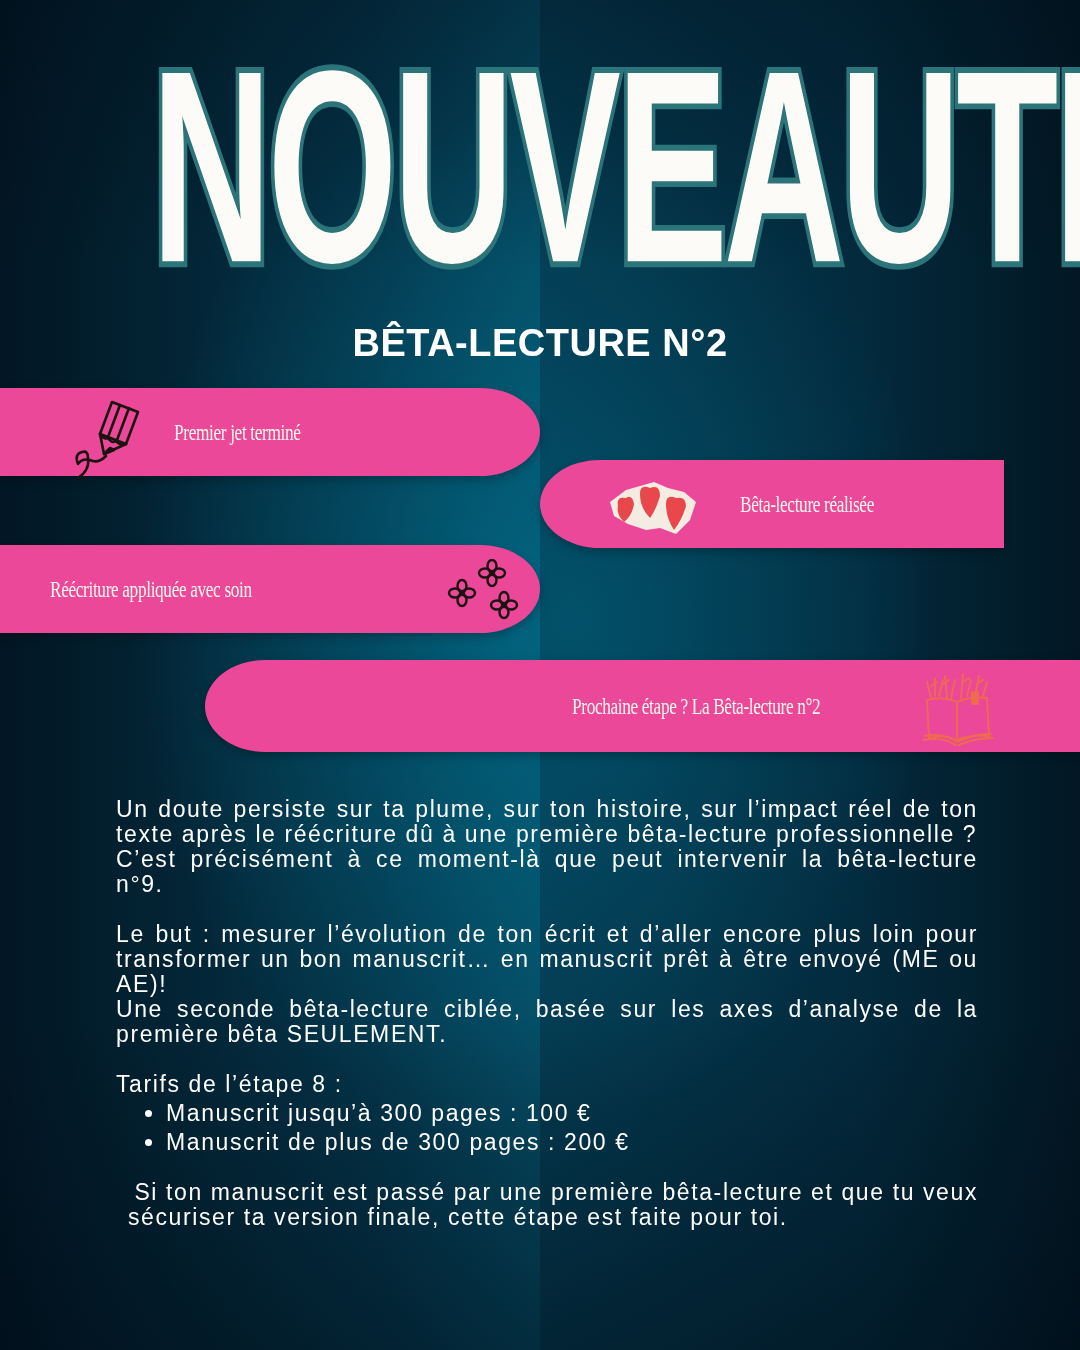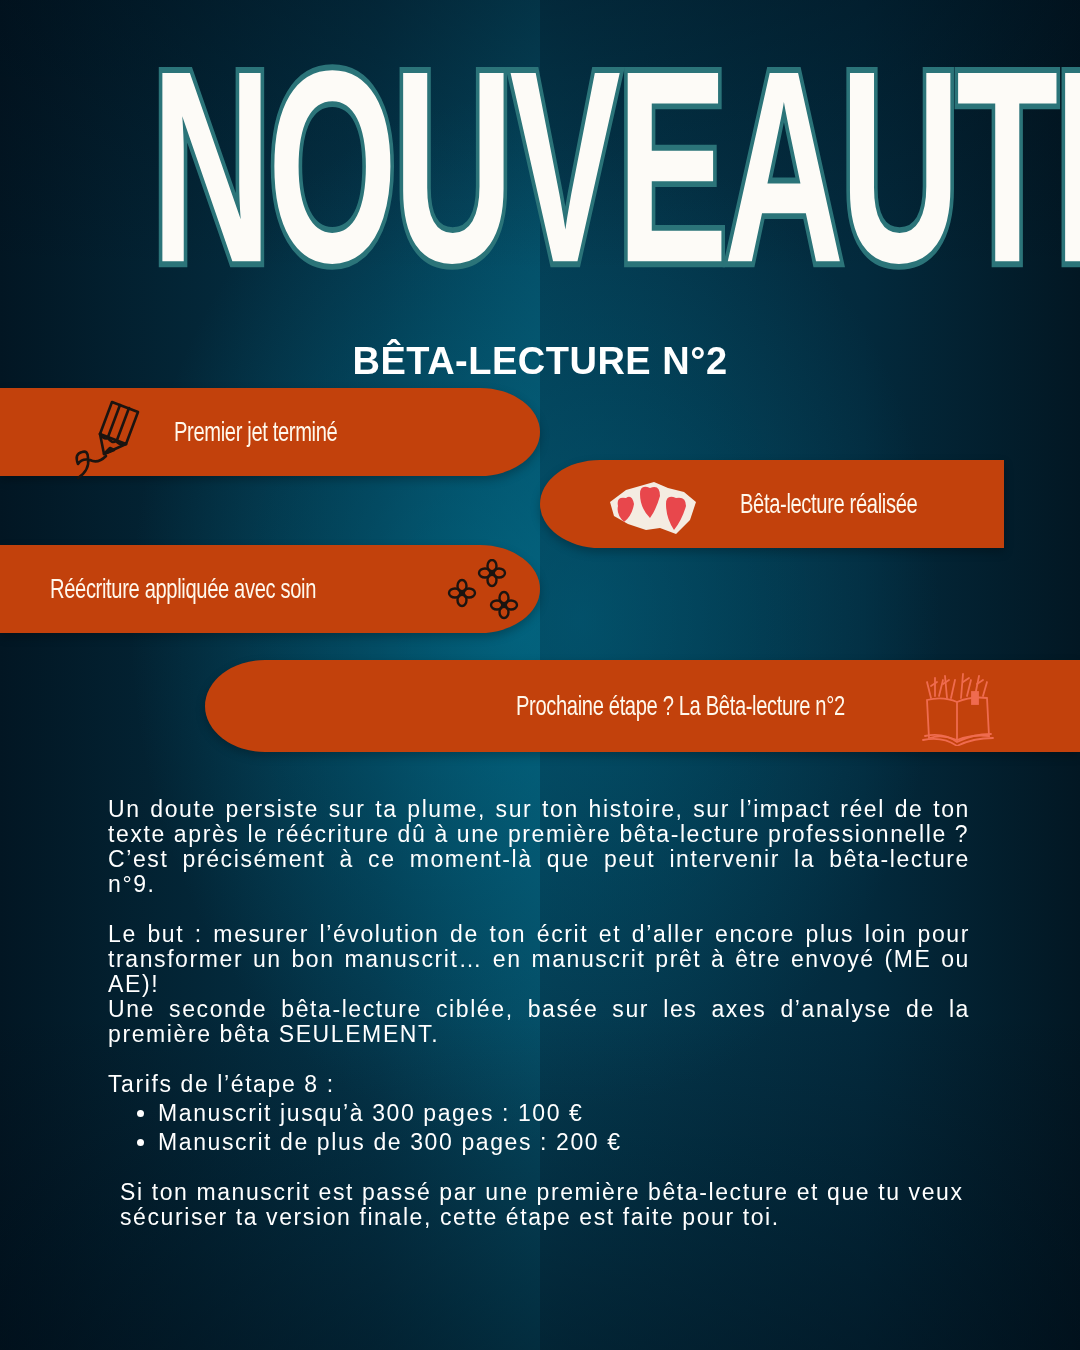--- a/index.html
+++ b/index.html
@@ -30,48 +30,48 @@
     font-family: "Liberation Sans", sans-serif; font-weight: bold;
     font-size: 232px; line-height: 1; letter-spacing: -6px;
     color: #fdfbf7;
     transform: scaleX(0.72) scaleY(1.18);
     transform-origin: center top;
     -webkit-text-stroke: 10px #2b7479;
     paint-order: stroke fill;
     text-shadow: 0 0 0 #2b7479;
   }
   .subtitle {
-    position: absolute; left: 0; top: 340px; width: 1080px; text-align: center;
+    position: absolute; left: 0; top: 322px; width: 1080px; text-align: center;
     font-family: "Liberation Sans", sans-serif; font-weight: bold;
     font-size: 38px; color: #ffffff; letter-spacing: 0.5px;
   }
 
   .pill {
-    position: absolute; height: 88px; background: #c2410c;
+    position: absolute; height: 88px; background: #ec4899;
     display: flex; align-items: center;
     color: #fff8ec;
-    font-family: Liberation Sans, sans-serif;
-    font-size: 28px; letter-spacing: -0.5px;
+    font-family: Liberation Serif, serif;
+    font-size: 24px; letter-spacing: -0.5px;
     box-shadow: 0 4px 10px rgba(0,0,0,0.25);
   }
   .pill .txt { transform: scaleX(0.72); transform-origin: left center; white-space: nowrap; }
   .pill-1 { left: 0; top: 388px; width: 540px; border-radius: 0 60px 60px 0 / 0 44px 44px 0; }
   .pill-2 { left: 540px; top: 460px; width: 464px; border-radius: 60px 0 0 60px / 44px 0 0 44px; }
   .pill-3 { left: 0; top: 545px; width: 540px; border-radius: 0 60px 60px 0 / 0 44px 44px 0; }
   .pill-4 { left: 205px; top: 660px; width: 875px; height: 92px; border-radius: 60px 0 0 60px / 46px 0 0 46px; justify-content: center; }
 
   .ico { position: absolute; }
 
   .body-text {
-    position: absolute; left: 108px; top: 797px; width: 862px;
+    position: absolute; left: 116px; top: 797px; width: 862px;
     color: #ffffff; font-family: "Liberation Sans", sans-serif;
     font-size: 23px; line-height: 25px; letter-spacing: 1.6px;
   }
   .body-text p { margin: 0 0 25px 0; text-align: justify; text-align-last: left; }
-  .body-text p.left { text-align: left; margin-left: 12px; }
+  .body-text p.left { text-align: right; margin-left: 12px; }
   .body-text ul { margin: 0 0 25px 0; padding-left: 46px; }
   .body-text li { margin: 4px; }
   .line { display: block; }
 </style>
 </head>
 <body>
 
 <div class="bg-left"></div>
 <div class="bg-right"></div>
 <div class="bg-vignette"></div>

